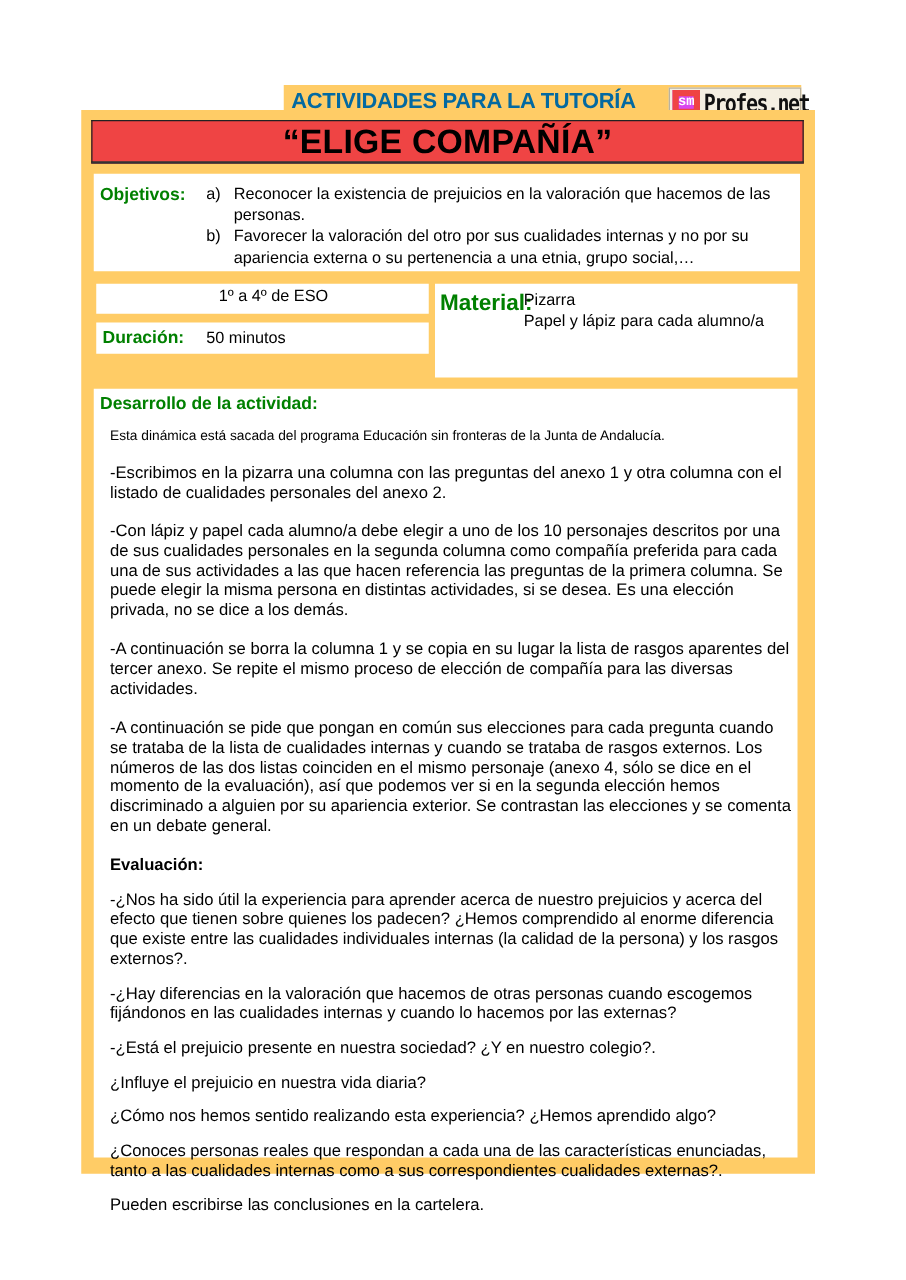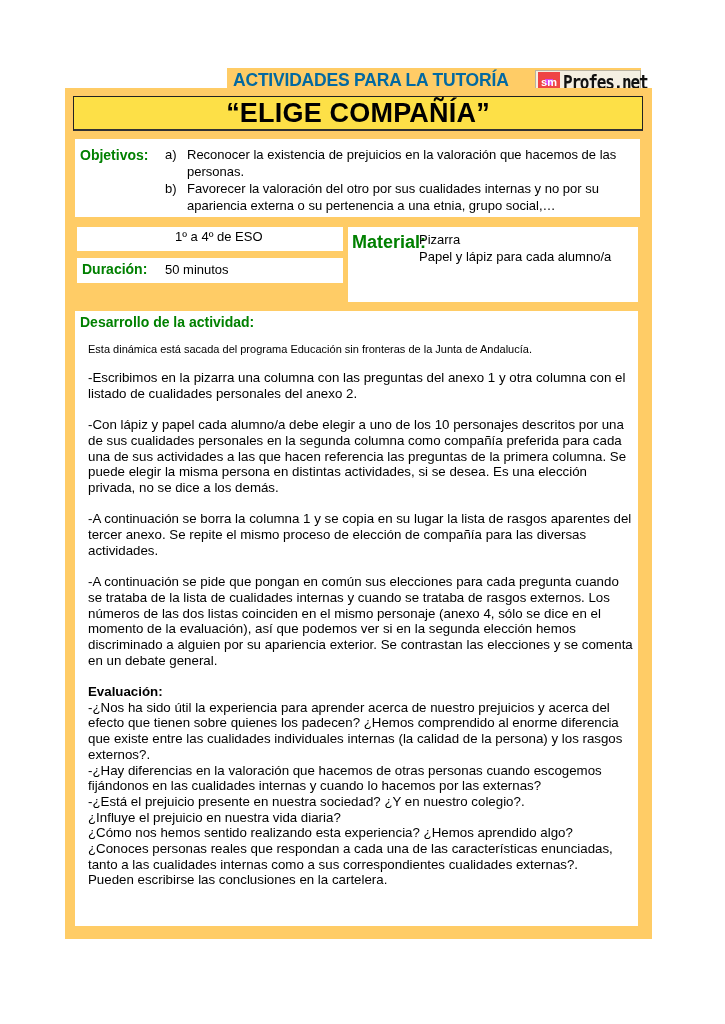--- a/index.html
+++ b/index.html
@@ -1,24 +1,24 @@
 <!DOCTYPE html>
 <html><head>
 <meta charset="utf-8">
 <style>
   html, body { margin:0; padding:0; background:#ffffff; }
   body { width:725px; height:1024px; position:relative; overflow:hidden; font-family:"Liberation Sans", sans-serif; color:#000; }
   .abs { position:absolute; }
   .tab { left:227px; top:68px; width:414px; height:28px; background:#ffcc66; }
   .tab-title { left:233px; top:70px; font-size:17.5px; font-weight:bold; color:#0369a1; letter-spacing:-0.2px; white-space:nowrap; }
   .logo { left:535px; top:70px; width:106px; height:24px; background:#f4efe2; border:1px solid #b9b2a0; box-sizing:border-box; display:flex; align-items:center; }
-  .logo-sm { width:22px; height:20px; margin-left:2px; background:#d946ef; color:#fff; font-family:Liberation Sans, sans-serif; font-size:11px; font-weight:bold; display:flex; align-items:center; justify-content:center; border:7px solid #ef4444; box-sizing:border-box; }
+  .logo-sm { width:22px; height:20px; margin-left:2px; background:#d946ef; color:#fff; font-family:Liberation Mono, monospace; font-size:11px; font-weight:bold; display:flex; align-items:center; justify-content:center; border:5px solid #ef4444; box-sizing:border-box; }
   .logo-txt { margin-left:3px; font-family:"DejaVu Sans Mono", monospace; font-size:16px; font-weight:bold; color:#111; letter-spacing:-1.2px; transform:scaleY(1.25); }
   .frame { left:65px; top:88px; width:587px; height:851px; background:#ffcc66; }
-  .title-box { left:73px; top:96px; width:570px; height:35px; background:#fde047; border:1px solid #222; border-bottom:2px solid #333; box-sizing:border-box; display:flex; align-items:center; justify-content:center; }
+  .title-box { left:73px; top:96px; width:570px; height:35px; background:#ef4444; border:1px solid #222; border-bottom:2px solid #333; box-sizing:border-box; display:flex; align-items:center; justify-content:center; }
   .title { font-size:27px; font-weight:bold; letter-spacing:0.2px; }
   .box { background:#fff; box-sizing:border-box; }
   .green { color:#008000; font-weight:bold; }
   .obj-box { left:75px; top:139px; width:565px; height:78px; }
   .obj-label { left:80px; top:147px; font-size:14px; }
   .obj-list { left:165px; top:146px; width:470px; font-size:13px; line-height:17px; }
   .obj-item { display:flex; }
   .obj-letter { width:22px; flex:none; }
   .dest-box { left:77px; top:227px; width:266px; height:24px; }
   .dest-label { left:82px; top:229px; font-size:14px;margin-top:36px; }
@@ -28,21 +28,21 @@
   .dur-val { left:165px; top:262px; font-size:13px; }
   .mat-box { left:348px; top:227px; width:290px; height:75px; }
   .mat-label { left:352px; top:232px; font-size:18px; }
   .mat-val { left:419px; top:231px; font-size:13px; line-height:17px; }
   .dev-box { left:75px; top:311px; width:563px; height:615px; }
   .dev-label { left:80px; top:314px; font-size:14px; }
   .dev-note { left:88px; top:343px; font-size:11px; }
   .dev-body { left:88px; top:370px; width:545px; font-size:13.3px; line-height:15.7px; }
   .dev-body p { margin:0 0 15.7px 0; }
   .eval-title { font-weight:bold; }
-  .eval-line { display:block; }
+  .eval-line { display:block;margin-top:12px; }
 </style>
 </head>
 <body>
 
 <div class="abs tab"></div>
 <div class="abs tab-title">ACTIVIDADES PARA LA TUTORÍA</div>
 <div class="abs logo">
   <span class="logo-sm">sm</span>
   <span class="logo-txt">Profes.net</span>
 </div>

